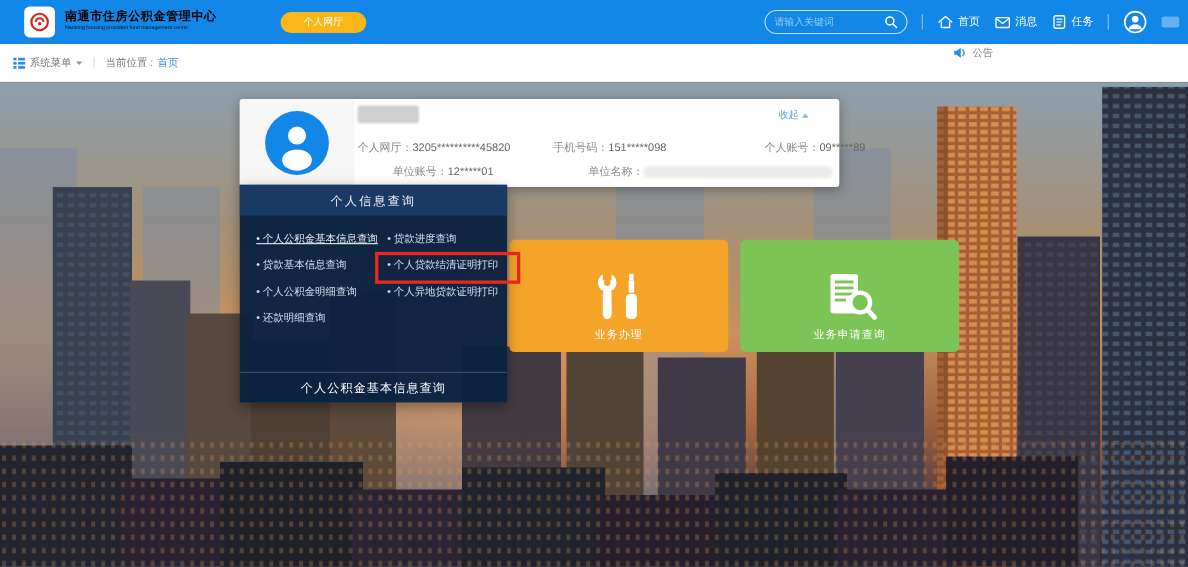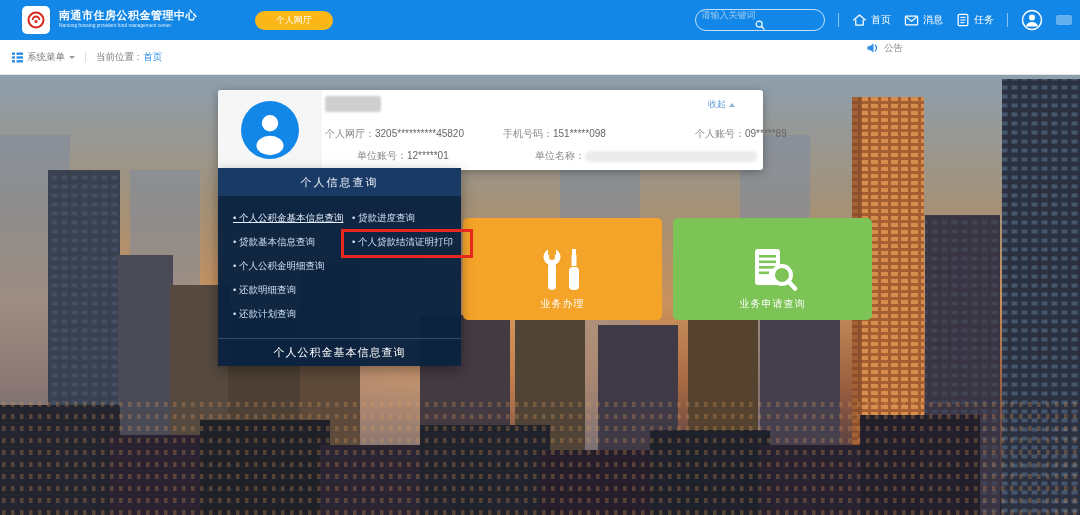--- a/index.html
+++ b/index.html
@@ -3,26 +3,26 @@
 <meta charset="utf-8">
 <style>
   * { margin:0; padding:0; box-sizing:border-box; }
   html,body { width:1080px; height:515px; overflow:hidden;
     font-family:"Liberation Sans","DejaVu Sans",sans-serif; background:#fff; }
 
   
   .topbar { position:relative; height:40px; background:#1287e8; display:flex; align-items:center; }
   .top-left { display:flex; align-items:center; gap:9px; padding-left:22px; }
   .logo { width:28px; height:28px; background:#fff; border-radius:5px; display:flex; align-items:center; justify-content:center; flex:0 0 auto; }
-  .brand { color:#ffffff; line-height:1; }
+  .brand { color:#000000; line-height:1; }
   .brand-title { font-size:11px; font-weight:bold; letter-spacing:0.5px; white-space:nowrap; }
   .brand-sub { font-size:8px; transform:scale(0.6); transform-origin:left top; opacity:.85; white-space:nowrap; margin-top:2px; }
   .badge { background:#fbb617; color:#fff; font-size:9px; padding:3px 21px; border-radius:10px; white-space:nowrap; }
   .top-right { position:absolute; right:8px; top:0; height:40px; display:flex; align-items:center; gap:13px; }
-  .search-pill { width:130px; height:22px; border:1px solid rgba(255,255,255,.75); border-radius:12px; display:flex; align-items:center; padding:0 8px;flex-direction:column; }
+  .search-pill { width:130px; height:22px; border:1px solid rgba(255,255,255,.75); border-radius:12px; display:flex; align-items:center; padding:0 8px; }
   .search-pill input { flex:1; background:transparent; border:none; outline:none; color:#fff; font-size:9px; min-width:0; }
   .search-pill input::placeholder { color:rgba(255,255,255,.55); }
   .vdiv { width:1px; height:14px; background:rgba(255,255,255,.5); }
   .nav-item { display:flex; align-items:center; gap:4px; color:#fff; font-size:10px; cursor:pointer; white-space:nowrap; }
   .avatar-mini { width:22px; height:22px; }
   .redact-top { width:16px; height:10px; background:rgba(255,255,255,.35); border-radius:2px; }
 
   
   .subbar { position:relative; height:17px; background:#fff; border-bottom:1px solid #e6e6e6; display:flex; align-items:center; padding:17px 12px; font-size:9.5px; color:#777; }
   .sysmenu { display:flex; align-items:center; gap:4px; cursor:pointer; }
@@ -266,25 +266,25 @@
   </div>
 
   <div class="dropdown">
     <div class="dd-header">个人信息查询</div>
     <div class="dd-cols">
       <div class="col-left">
         <div class="dd-item active">个人公积金基本信息查询</div>
         <div class="dd-item">贷款基本信息查询</div>
         <div class="dd-item">个人公积金明细查询</div>
         <div class="dd-item">还款明细查询</div>
-        <div class="dd-item">还款计划查询</div>
       </div>
       <div class="col-right">
         <div class="dd-item">贷款进度查询</div>
         <div class="dd-item">个人贷款结清证明打印</div>
+        <div class="dd-item">个人异地贷款证明打印</div>
       </div>
     </div>
     <div class="dd-footer">个人公积金基本信息查询</div>
   </div>
 
   <div class="highlight-box"></div>
 
   <div class="biz-card biz-orange">
     <svg width="50" height="50" viewBox="0 0 50 50">
       <circle cx="14" cy="12" r="8.5" fill="#fff"></circle>

